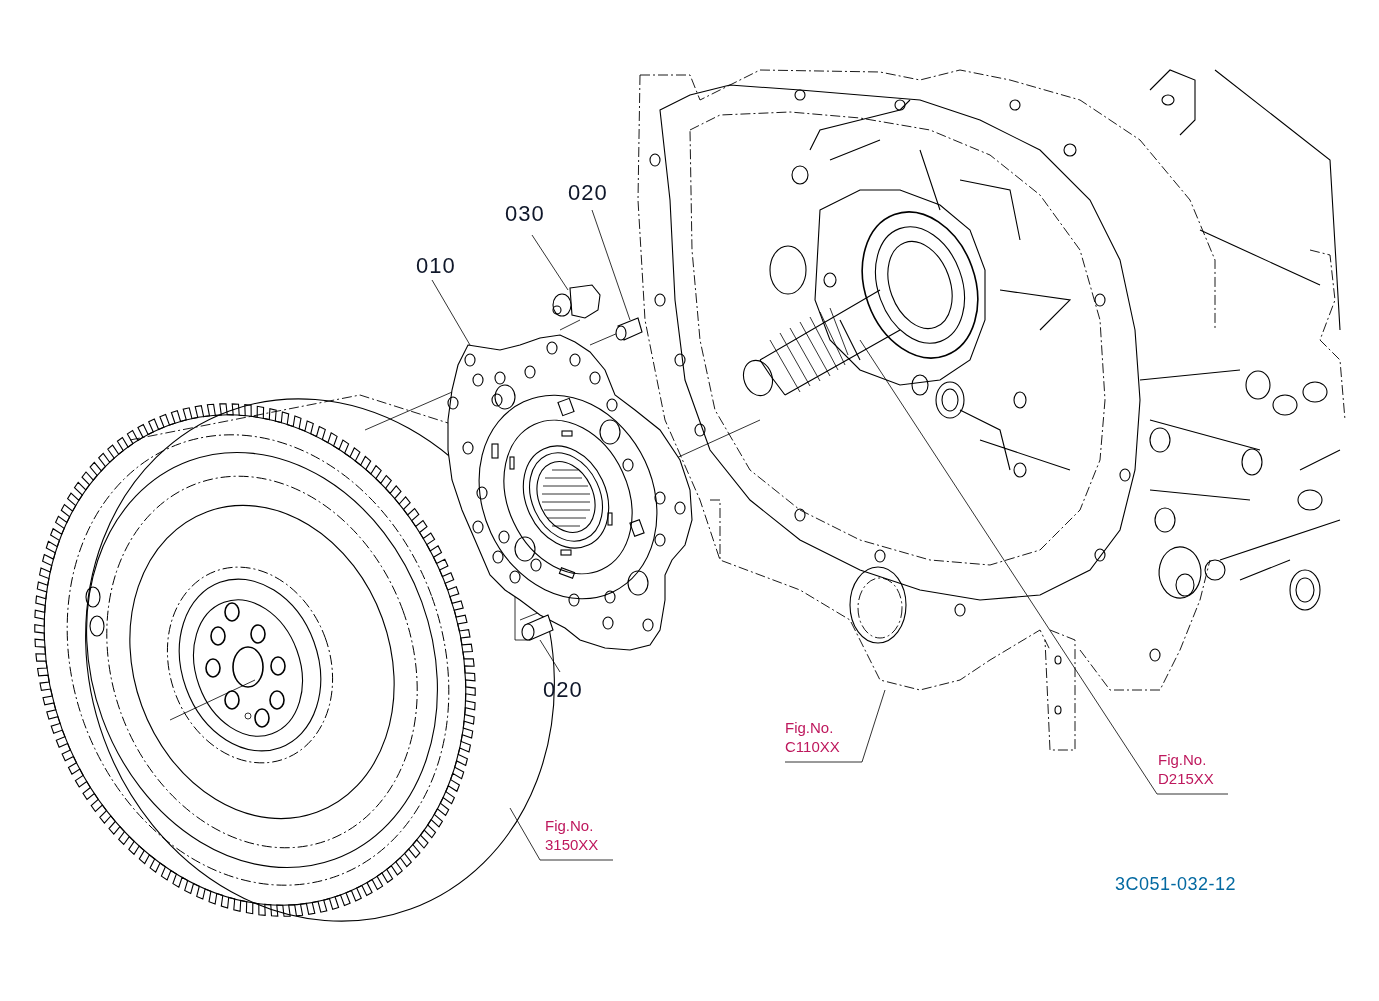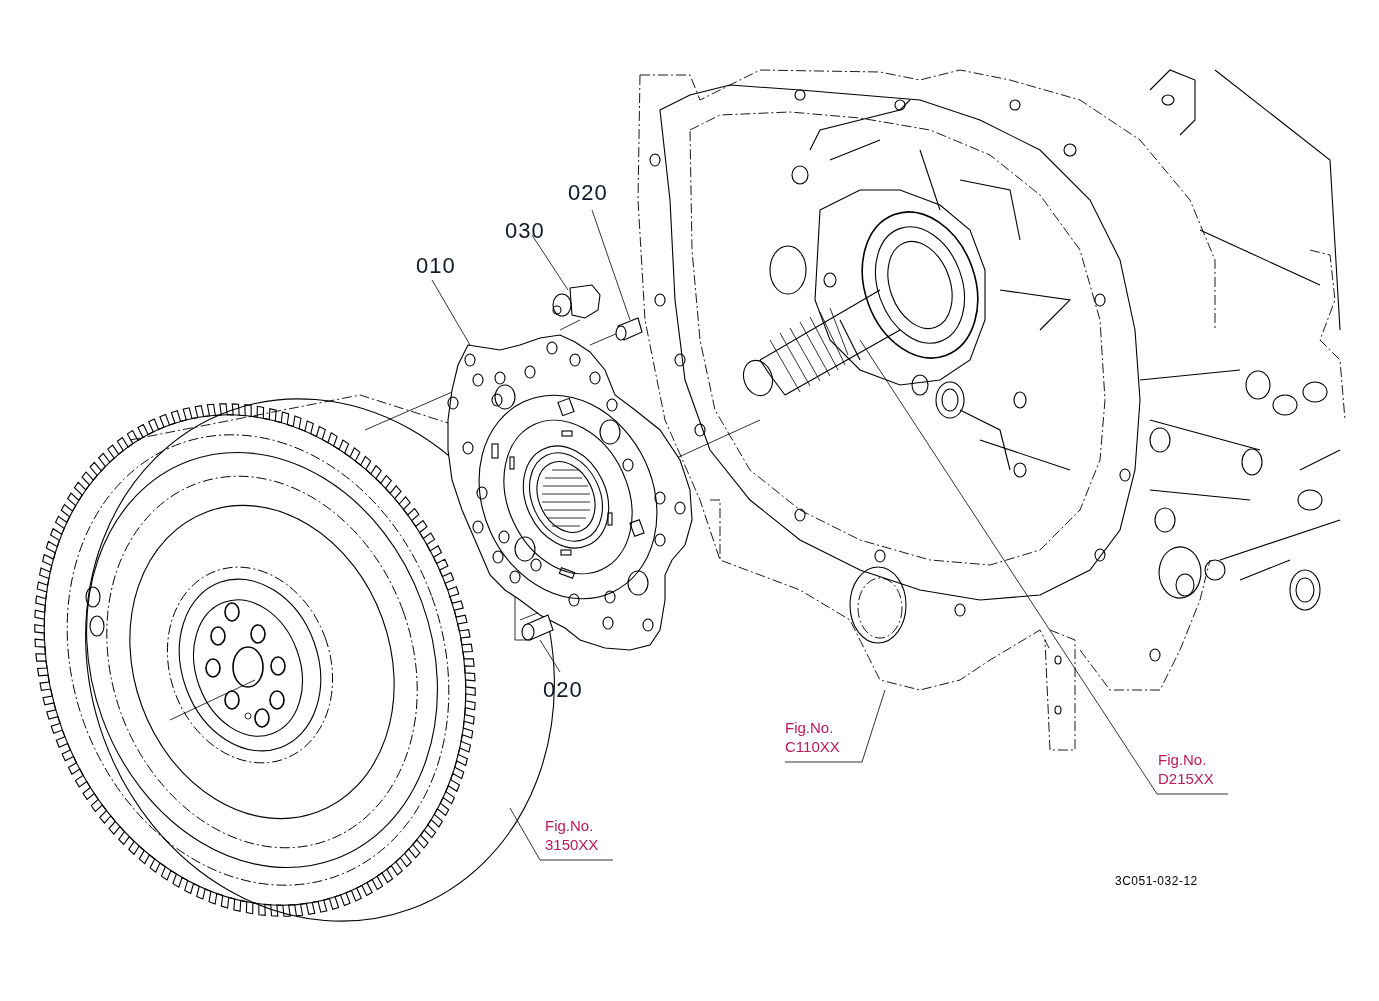--- a/index.html
+++ b/index.html
@@ -7,21 +7,21 @@
   #stage{position:absolute;left:0;top:0;width:1379px;height:1001px;}
   svg{position:absolute;left:0;top:0;}
   .ln{fill:none;stroke:#000;stroke-width:1.1;}
   .thin{fill:none;stroke:#000;stroke-width:0.8;}
   .dash{fill:none;stroke:#000;stroke-width:0.9;stroke-dasharray:10 3 2 3;}
   .thick{fill:none;stroke:#000;stroke-width:1.6;}
   .wfill{fill:#fff;stroke:#000;stroke-width:1.1;}
   .lbl{position:absolute;color:#0f172a;font-size:22px;letter-spacing:1px;line-height:1;white-space:nowrap;}
   .fig{position:absolute;color:#be185d;font-size:15px;line-height:19px;white-space:nowrap;}
   .fig .u{display:block;}
-  .ref{position:absolute;color:#000000;font-size:12px;letter-spacing:0.5px;white-space:nowrap;}
+  .ref{position:absolute;color:#0369a1;font-size:18px;letter-spacing:0.5px;white-space:nowrap;}
 </style>
 </head>
 <body>
 
 <div id="stage">
 <svg width="1379" height="1001" viewBox="0 0 1379 1001">
 
   <g>
 
     <path class="dash" d="M640 75 L690 75 L700 100 L760 70 L880 72 L920 80 L960 70 L1010 80 L1080 100 L1140 140 L1190 200 L1215 260 L1215 330"></path>
@@ -213,21 +213,21 @@
     <path class="thin" d="M592 210 L630 320"></path>
     <path class="thin" d="M560 672 L540 640"></path>
     <path class="thin" d="M785 762 L862 762 L885 690"></path>
     <path class="thin" d="M1157 794 L1228 794 M1157 794 L860 340"></path>
     <path class="thin" d="M540 860 L613 860 M540 860 L510 808"></path>
   </g>
 </svg>
 
 <div class="lbl" style="left:416px;top:255px;">010</div>
 <div class="lbl" style="left:568px;top:182px;">020</div>
-<div class="lbl" style="left:505px;top:220px;">030</div>
+<div class="lbl" style="left:505px;top:203px;">030</div>
 <div class="lbl" style="left:543px;top:679px;">020</div>
 
 <div class="fig" style="left:785px;top:718px;">
   <span class="u">Fig.No.</span>
   <span class="u">C110XX</span>
 </div>
 <div class="fig" style="left:1158px;top:750px;">
   <span class="u">Fig.No.</span>
   <span class="u">D215XX</span>
 </div>

